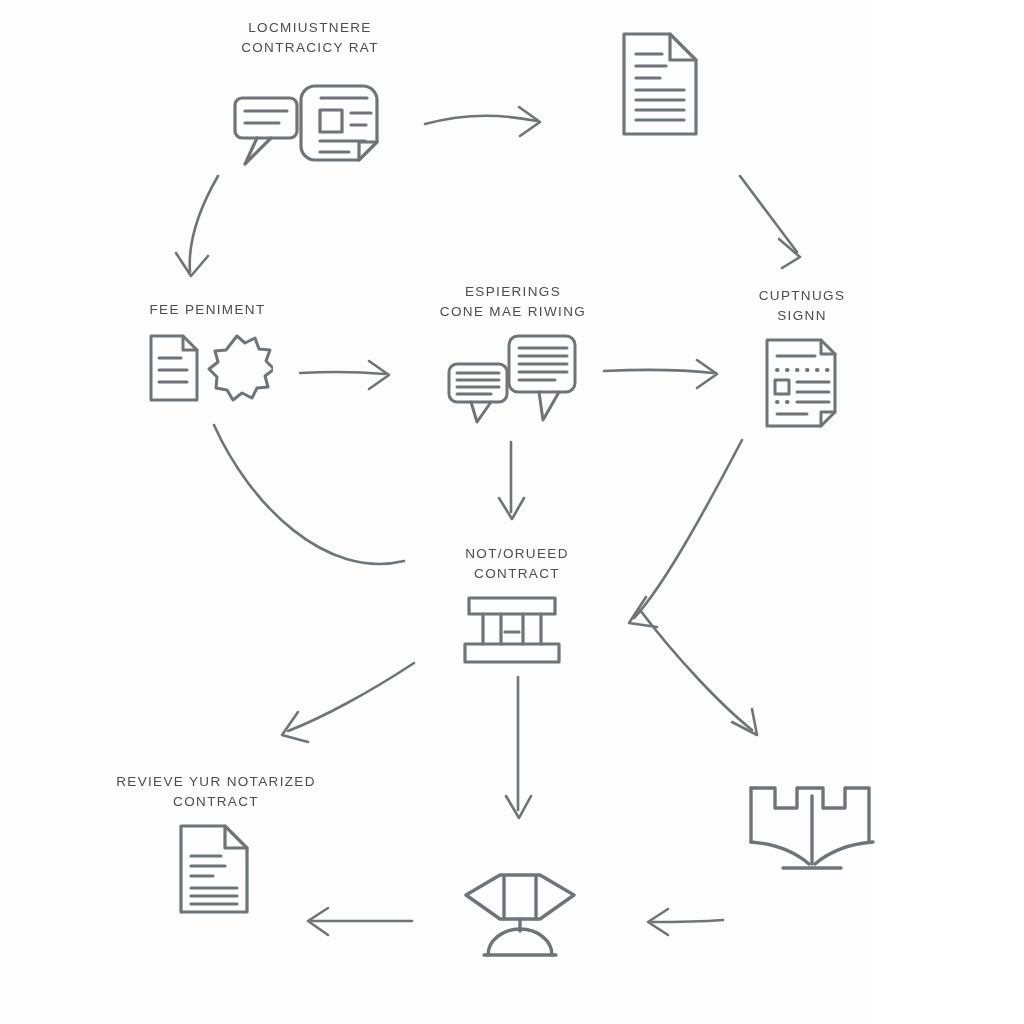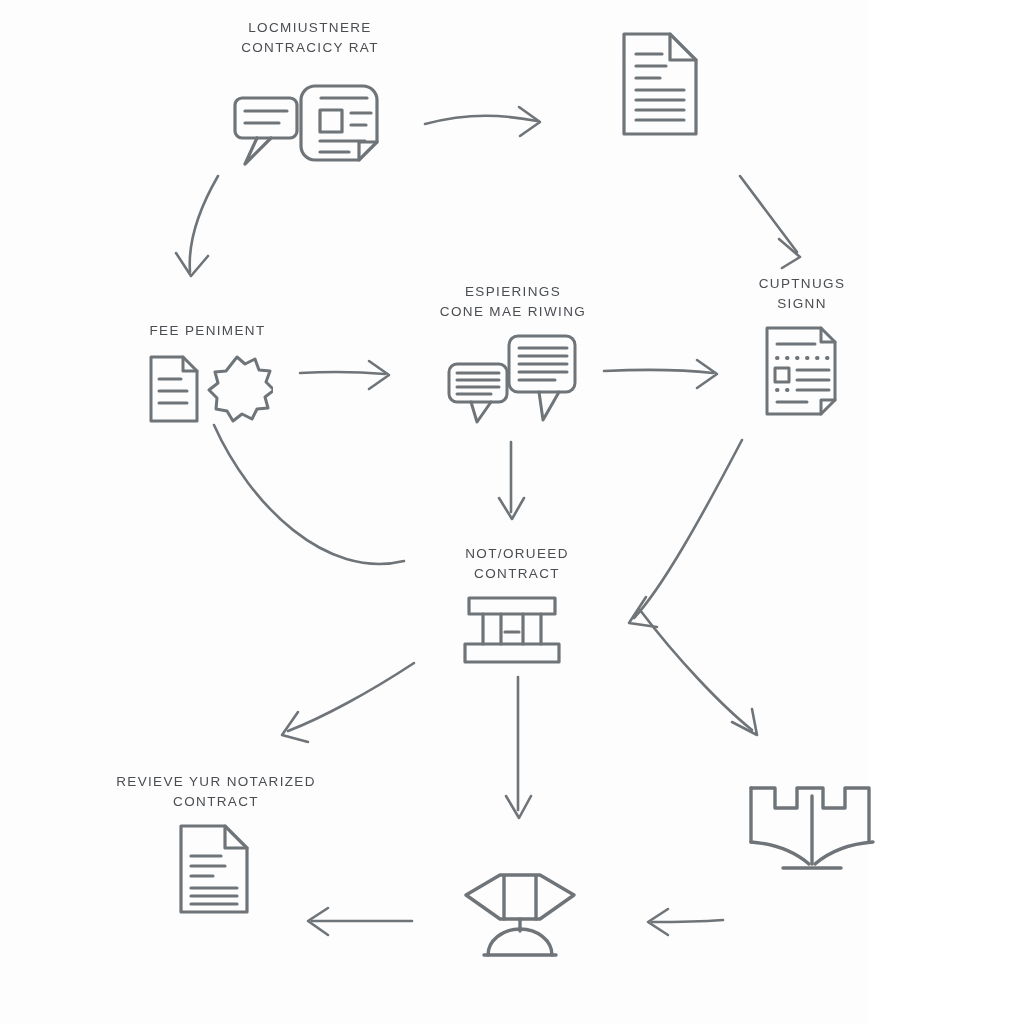--- a/index.html
+++ b/index.html
@@ -50,23 +50,23 @@
   .node-icon {
     margin-top: 10px;
     display: flex;
     align-items: center;
     justify-content: center;
   }
 
   
   #node-consultation { left: 200px; top: 18px;  width: 220px; }
   #node-draft        { left: 552px; top: 18px;  width: 215px; }
-  #node-fee          { left: 100px; top: 321px; width: 215px; }
+  #node-fee          { left: 100px; top: 300px; width: 215px; }
   #node-review       { left: 408px; top: 282px; width: 210px; }
-  #node-signing      { left: 712px; top: 274px; width: 180px; }
+  #node-signing      { left: 712px; top: 286px; width: 180px; }
   #node-notarized    { left: 412px; top: 544px; width: 210px; }
   #node-reviewdoc    { left: 96px; top: 772px; width: 240px; }
   #node-payment      { left: 430px; top: 859px; width: 180px; }
   #node-tailored     { left: 712px; top: 772px; width: 200px; }
 </style>
 </head>
 <body>
 
 <div id="canvas">
 

